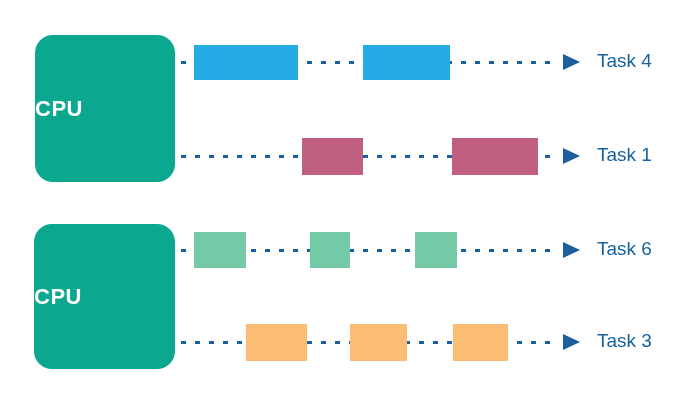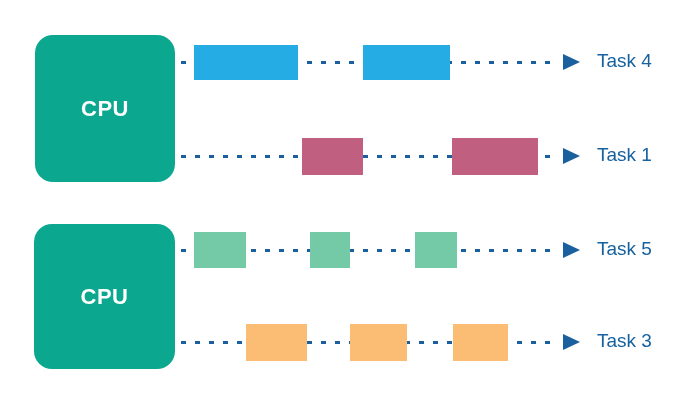--- a/index.html
+++ b/index.html
@@ -9,21 +9,21 @@
     height: 406px;
     background: #ffffff;
     overflow: hidden;
     font-family: "Liberation Sans", sans-serif;
   }
   .cpu {
     position: absolute;
     border-radius: 18px;
     display: flex;
     align-items: center;
-    justify-content: center;
+    justify-content: flex-start;
   }
   .cpu-label {
     color: #ffffff;
     font-weight: bold;
     font-size: 22px;
     letter-spacing: 0.5px;
   }
   .dotline {
     position: absolute;
     height: 3px;
@@ -72,21 +72,21 @@
     <div>
       <div class="dotline" style="left: 181px; top: 154.5px; width: 377px; background: repeating-linear-gradient(to right, rgb(26, 95, 158) 0px, rgb(26, 95, 158) 5px, transparent 5px, transparent 14px);"></div>
       <div class="arrow" style="left: 563px; top: 148px; border-left: 17px solid rgb(26, 95, 158);"></div>
       <div class="task-label" style="left: 597px; top: 156px; transform: translateY(-54%); color: rgb(22, 97, 159);">Task 1</div>
       <div class="block" style="left: 302px; top: 138px; width: 61px; height: 37px; background: rgb(192, 95, 127);"></div>
       <div class="block" style="left: 452px; top: 138px; width: 86px; height: 37px; background: rgb(192, 95, 127);"></div>
     </div>
     <div>
       <div class="dotline" style="left: 181px; top: 248.5px; width: 377px; background: repeating-linear-gradient(to right, rgb(26, 95, 158) 0px, rgb(26, 95, 158) 5px, transparent 5px, transparent 14px);"></div>
       <div class="arrow" style="left: 563px; top: 242px; border-left: 17px solid rgb(26, 95, 158);"></div>
-      <div class="task-label" style="left: 597px; top: 250px; transform: translateY(-54%); color: rgb(22, 97, 159);">Task 5</div>
+      <div class="task-label" style="left: 597px; top: 250px; transform: translateY(-54%); color: rgb(22, 97, 159);">Task 6</div>
       <div class="block" style="left: 194px; top: 232px; width: 52px; height: 36px; background: rgb(116, 201, 166);"></div>
       <div class="block" style="left: 310px; top: 232px; width: 40px; height: 36px; background: rgb(116, 201, 166);"></div>
       <div class="block" style="left: 415px; top: 232px; width: 42px; height: 36px; background: rgb(116, 201, 166);"></div>
     </div>
     <div>
       <div class="dotline" style="left: 181px; top: 340.5px; width: 377px; background: repeating-linear-gradient(to right, rgb(26, 95, 158) 0px, rgb(26, 95, 158) 5px, transparent 5px, transparent 14px);"></div>
       <div class="arrow" style="left: 563px; top: 334px; border-left: 17px solid rgb(26, 95, 158);"></div>
       <div class="task-label" style="left: 597px; top: 342px; transform: translateY(-54%); color: rgb(22, 97, 159);">Task 3</div>
       <div class="block" style="left: 246px; top: 324px; width: 61px; height: 37px; background: rgb(251, 188, 115);"></div>
       <div class="block" style="left: 350px; top: 324px; width: 57px; height: 37px; background: rgb(251, 188, 115);"></div>

